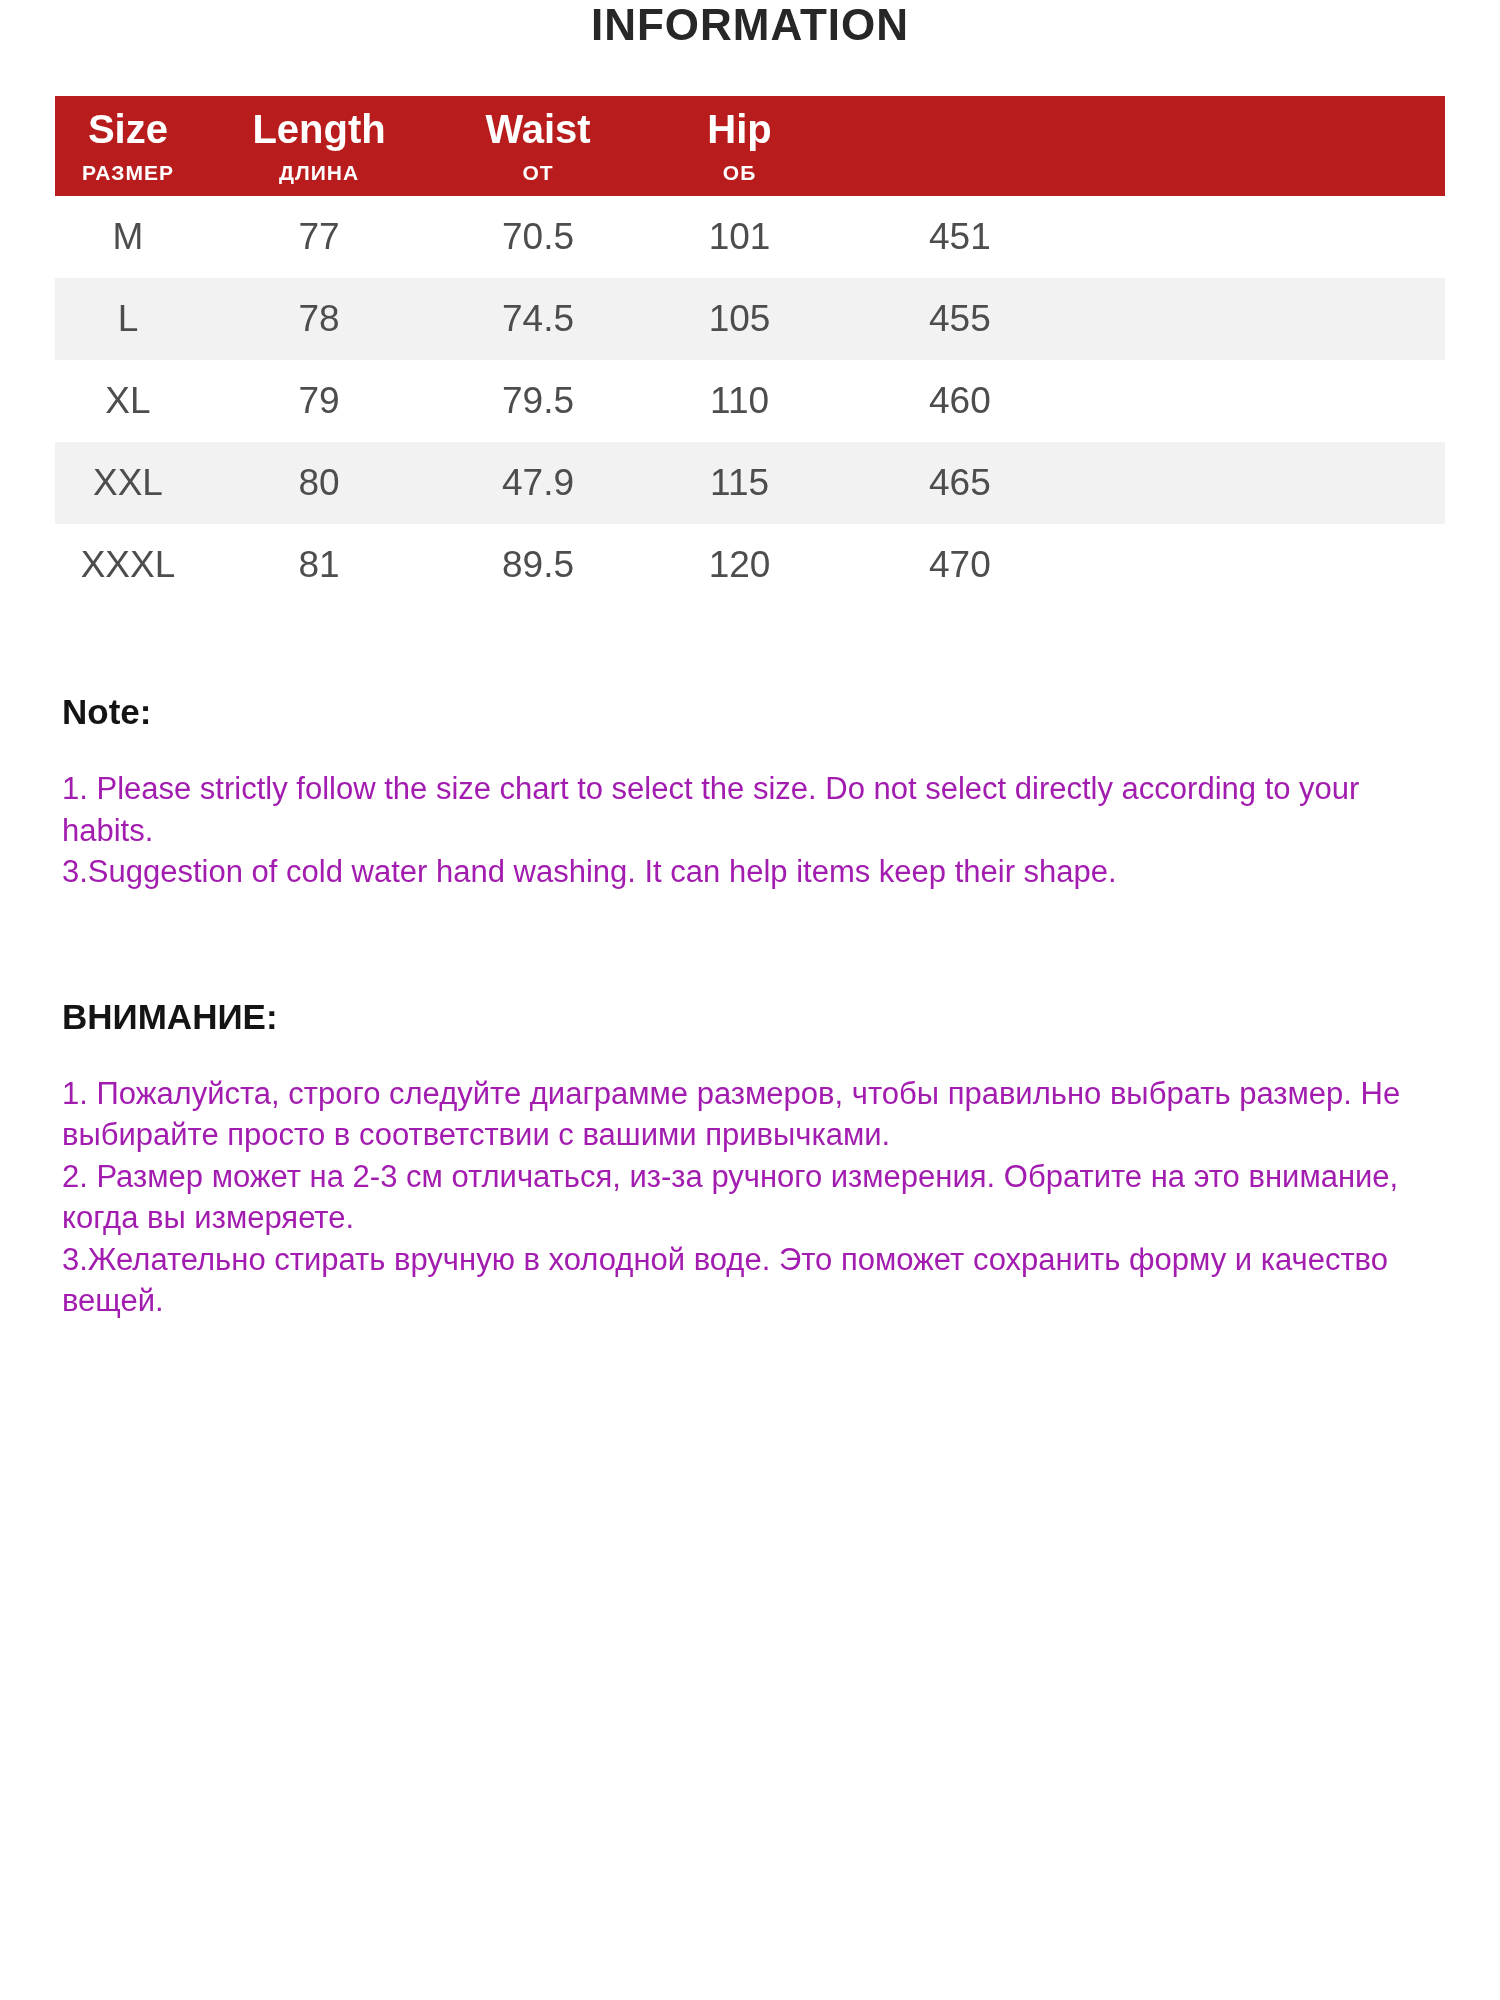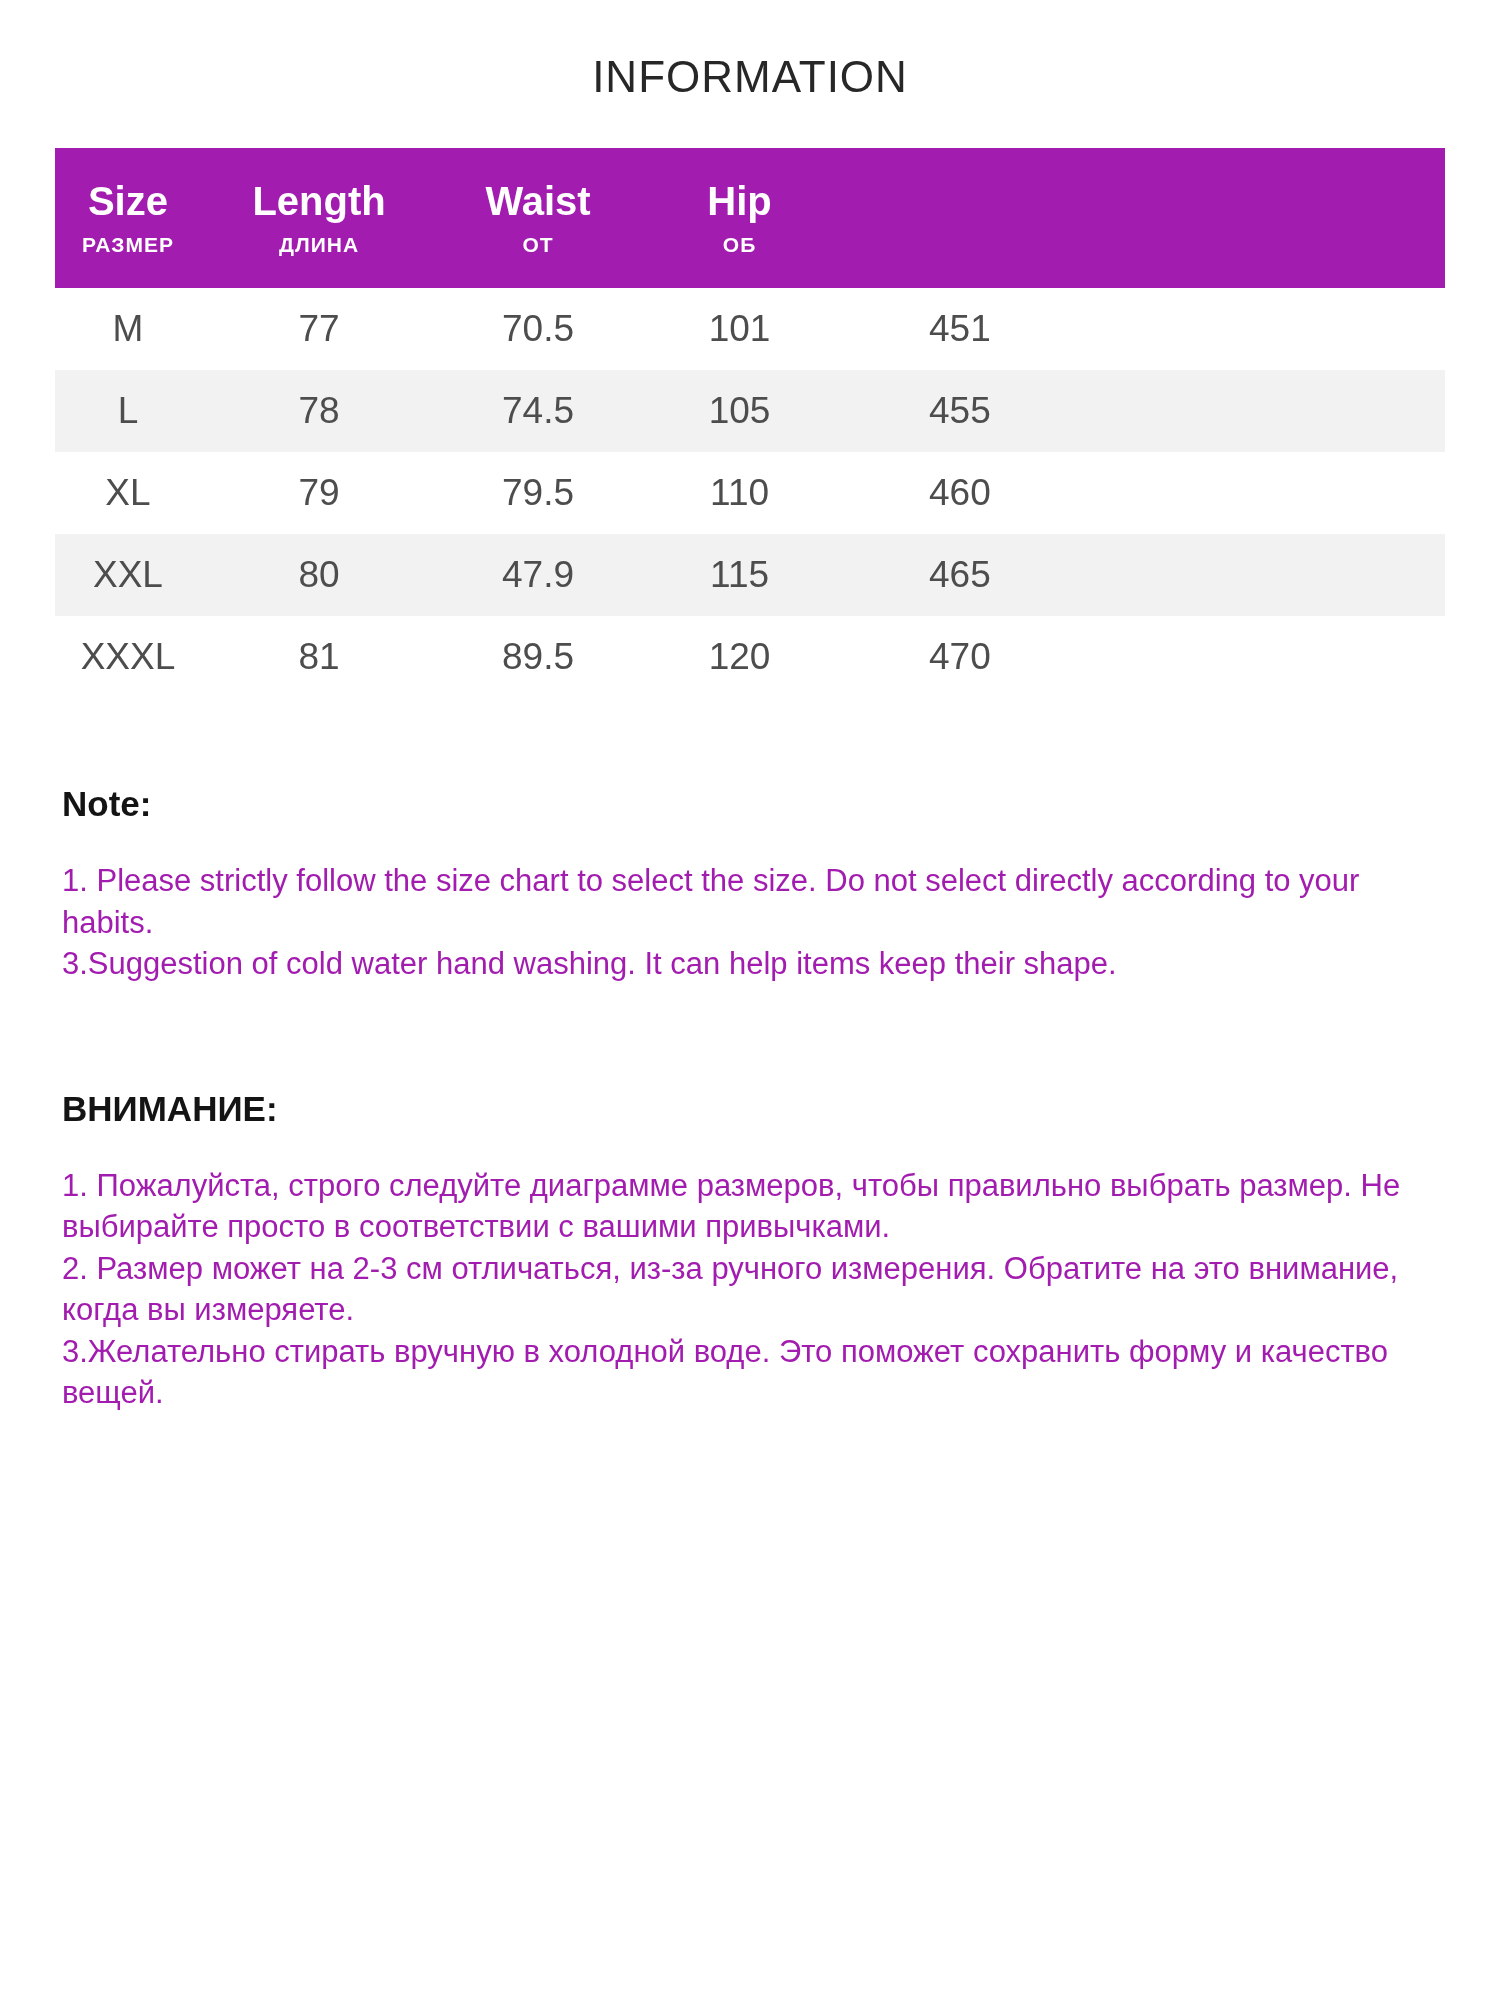--- a/index.html
+++ b/index.html
@@ -8,40 +8,39 @@
     background: #ffffff;
   }
   body {
     width: 1500px;
     height: 2000px;
     font-family: "Liberation Sans", sans-serif;
     color: #222;
     position: relative;
   }
   .page-title {
-    padding-top: 52px;
     text-align: center;
     font-size: 44px;
-    font-weight: normal;
+    font-weight: bold;
     letter-spacing: 1px;
     color: #272727;
   }
   .size-table {
     margin: 46px 55px 0 55px;
     width: 1390px;
   }
   .thead, .trow {
     display: grid;
     grid-template-columns: 10.5% 17% 14.5% 14.5% 17.2% 26.3%;
     align-items: center;
   }
   .thead {
-    background: #a21caf;
+    background: #b91c1c;
     color: #ffffff;
-    height: 140px;
+    height: 100px;
   }
   .th { text-align: center; }
   .th .th-en {
     display: block;
     font-size: 40px;
     font-weight: bold;
     line-height: 1.1;
   }
   .th .th-ru {
     display: block;

